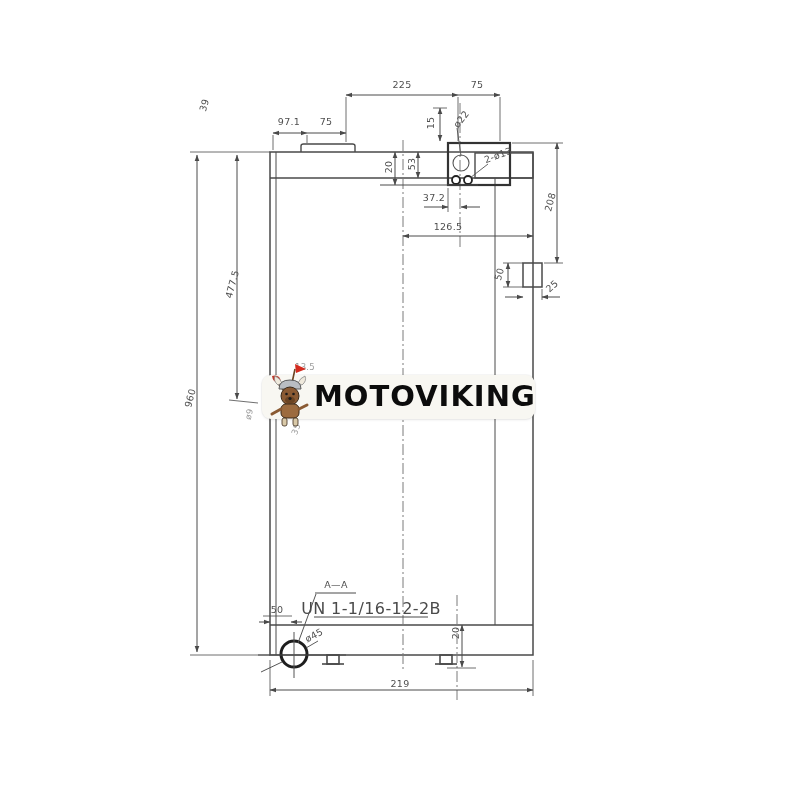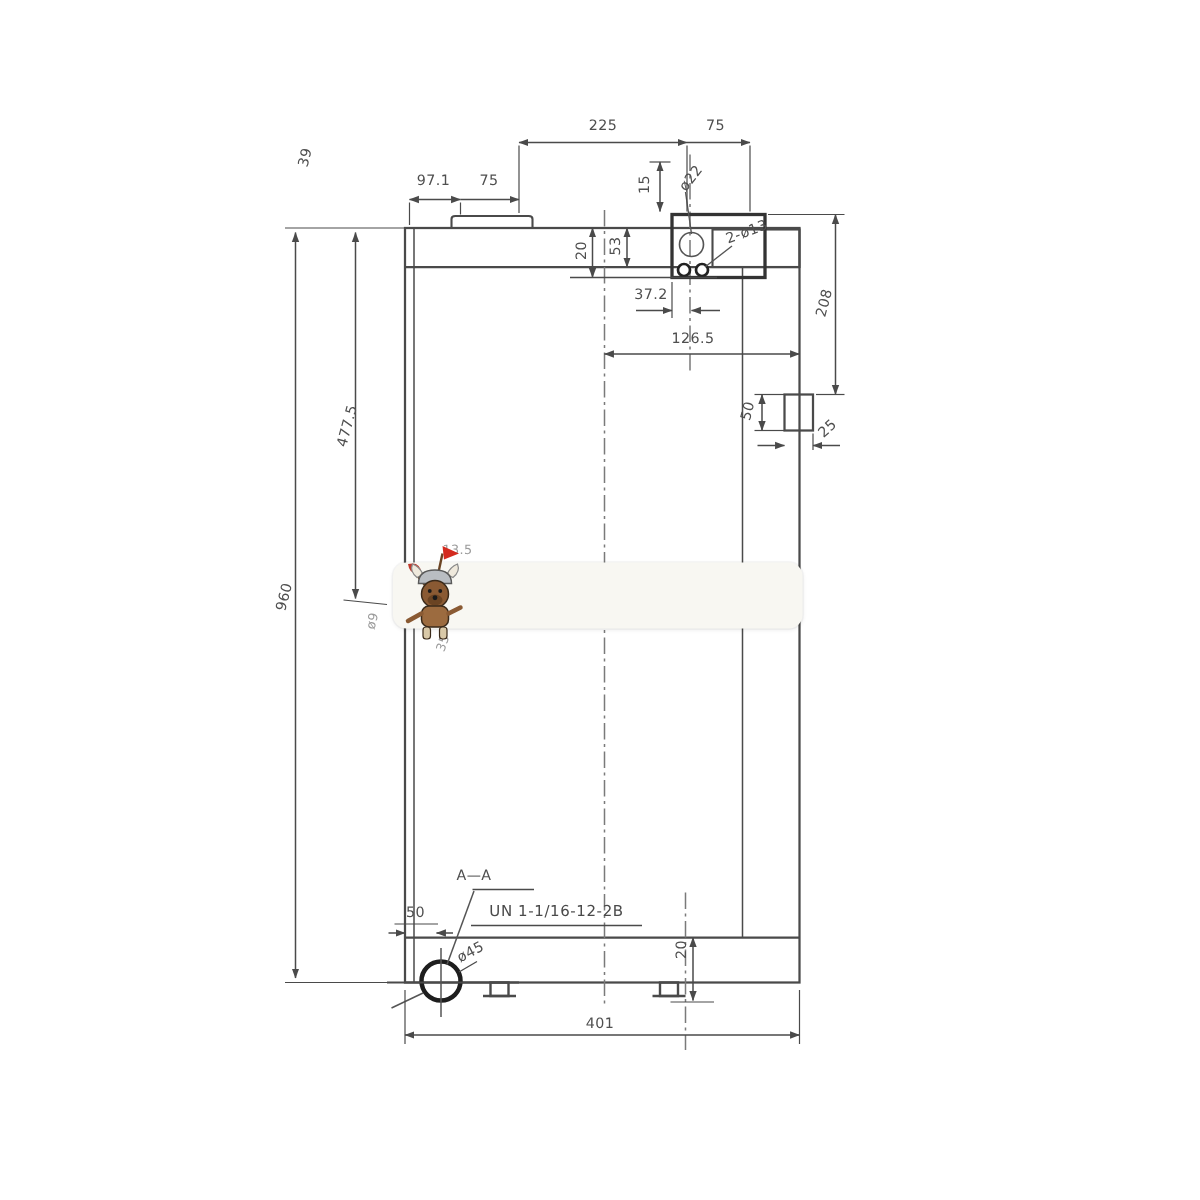--- a/index.html
+++ b/index.html
@@ -9,21 +9,21 @@
   .dim{position:absolute;font-size:9.5px;color:#4f4f4f;white-space:nowrap;
        transform:translate(-50%,-50%);letter-spacing:0.3px;}
   .r90{transform:translate(-50%,-50%) rotate(-90deg);}
   .r75{transform:translate(-50%,-50%) rotate(-75deg);}
   .r70{transform:translate(-50%,-50%) rotate(-70deg);}
   .r52{transform:translate(-50%,-50%) rotate(-52deg);}
   .r42{transform:translate(-50%,-50%) rotate(-42deg);}
   .r28{transform:translate(-50%,-50%) rotate(-28deg);}
   .r20{transform:translate(-50%,-50%) rotate(-20deg);}
   .faded{color:#9b9b9b;font-size:8.5px;}
-  .thread{font-size:10px;letter-spacing:0.4px;color:#4a4a4a;}
+  .thread{font-size:16px;letter-spacing:0.4px;color:#4a4a4a;}
   .logo-box{position:absolute;left:262px;top:375px;width:273px;height:44px;
             background:#f8f7f2;border-radius:9px;
             box-shadow:0 0 0 1px rgba(0,0,0,0.03),0 1px 3px rgba(0,0,0,0.08);}
   .brand{position:absolute;left:52px;top:4px;font-size:29px;font-weight:800;
          color:#0c0c0c;letter-spacing:1px;font-family:"DejaVu Sans","Liberation Sans",sans-serif;}
   .mascot{position:absolute;left:0px;top:-14px;overflow:visible;}
 </style>
 </head>
 <body>
 
@@ -149,40 +149,40 @@
   <span class="dim" style="left:402px;top:84px">225</span>
   <span class="dim" style="left:477px;top:84px">75</span>
   <span class="dim" style="left:289px;top:121px">97.1</span>
   <span class="dim" style="left:326px;top:121px">75</span>
   <span class="dim r90" style="left:430px;top:123px">15</span>
   <span class="dim r52" style="left:461px;top:119px">ø22</span>
   <span class="dim r20" style="left:498px;top:155px">2-ø13</span>
   <span class="dim r90" style="left:388px;top:167px">20</span>
   <span class="dim r90" style="left:411px;top:164px">53</span>
   <span class="dim" style="left:434px;top:197px">37.2</span>
-  <span class="dim" style="left:462px;top:226px">126.5</span>
+  <span class="dim" style="left:448px;top:226px">126.5</span>
   <span class="dim r75" style="left:204px;top:105px">39</span>
 
   <span class="dim r75" style="left:550px;top:202px">208</span>
   <span class="dim r75" style="left:499px;top:274px">50</span>
   <span class="dim r42" style="left:552px;top:286px">25</span>
 
   <span class="dim r75" style="left:190px;top:398px">960</span>
   <span class="dim r75" style="left:232px;top:284px">477.5</span>
 
   <span class="dim faded" style="left:305px;top:367px">13.5</span>
   <span class="dim faded r75" style="left:249px;top:414px">ø9</span>
   <span class="dim faded r70" style="left:296px;top:429px">35</span>
 
-  <span class="dim" style="left:316px;top:584px">A—A</span>
+  <span class="dim" style="left:336px;top:584px">A—A</span>
   <span class="dim" style="left:277px;top:609px">50</span>
   <span class="dim thread" style="left:371px;top:608px">UN 1-1/16-12-2B</span>
   <span class="dim r28" style="left:314px;top:635px">ø45</span>
   <span class="dim r90" style="left:455px;top:633px">20</span>
-  <span class="dim" style="left:400px;top:683px">401</span>
+  <span class="dim" style="left:400px;top:683px">219</span>
 
   <div class="logo-box">
     <svg class="mascot" width="58" height="72" viewBox="0 0 58 72">
 
       <line x1="33" y1="8" x2="30" y2="22" stroke="#6b4423" stroke-width="1.6"></line>
       <path d="M33,3 L44,8 L34,12 Z" fill="#d42b1f"></path>
 
       <line x1="14" y1="20" x2="22" y2="30" stroke="#6b4423" stroke-width="1.6"></line>
       <path d="M10,15 q8,-2 9,6 q-8,2 -9,-6 Z" fill="#c0392b"></path>
 
@@ -197,15 +197,16 @@
       <circle cx="31.5" cy="33" r="1.3" fill="#1a1a1a"></circle>
       <circle cx="28" cy="37.5" r="1.6" fill="#1a1a1a"></circle>
 
       <rect x="19" y="43" width="18" height="14" rx="5" fill="#9c6b3f" stroke="#3a2a1a" stroke-width="1"></rect>
       <line x1="19" y1="48" x2="10" y2="53" stroke="#8a5a33" stroke-width="3" stroke-linecap="round"></line>
       <line x1="37" y1="48" x2="45" y2="44" stroke="#8a5a33" stroke-width="3" stroke-linecap="round"></line>
 
       <rect x="20" y="57" width="5" height="8" rx="2" fill="#d9c9a8" stroke="#3a2a1a" stroke-width="0.8"></rect>
       <rect x="31" y="57" width="5" height="8" rx="2" fill="#d9c9a8" stroke="#3a2a1a" stroke-width="0.8"></rect>
     </svg>
+    <span class="brand">MOTOVIKING</span>
   </div>
 
 </div>
 
 </body></html>

